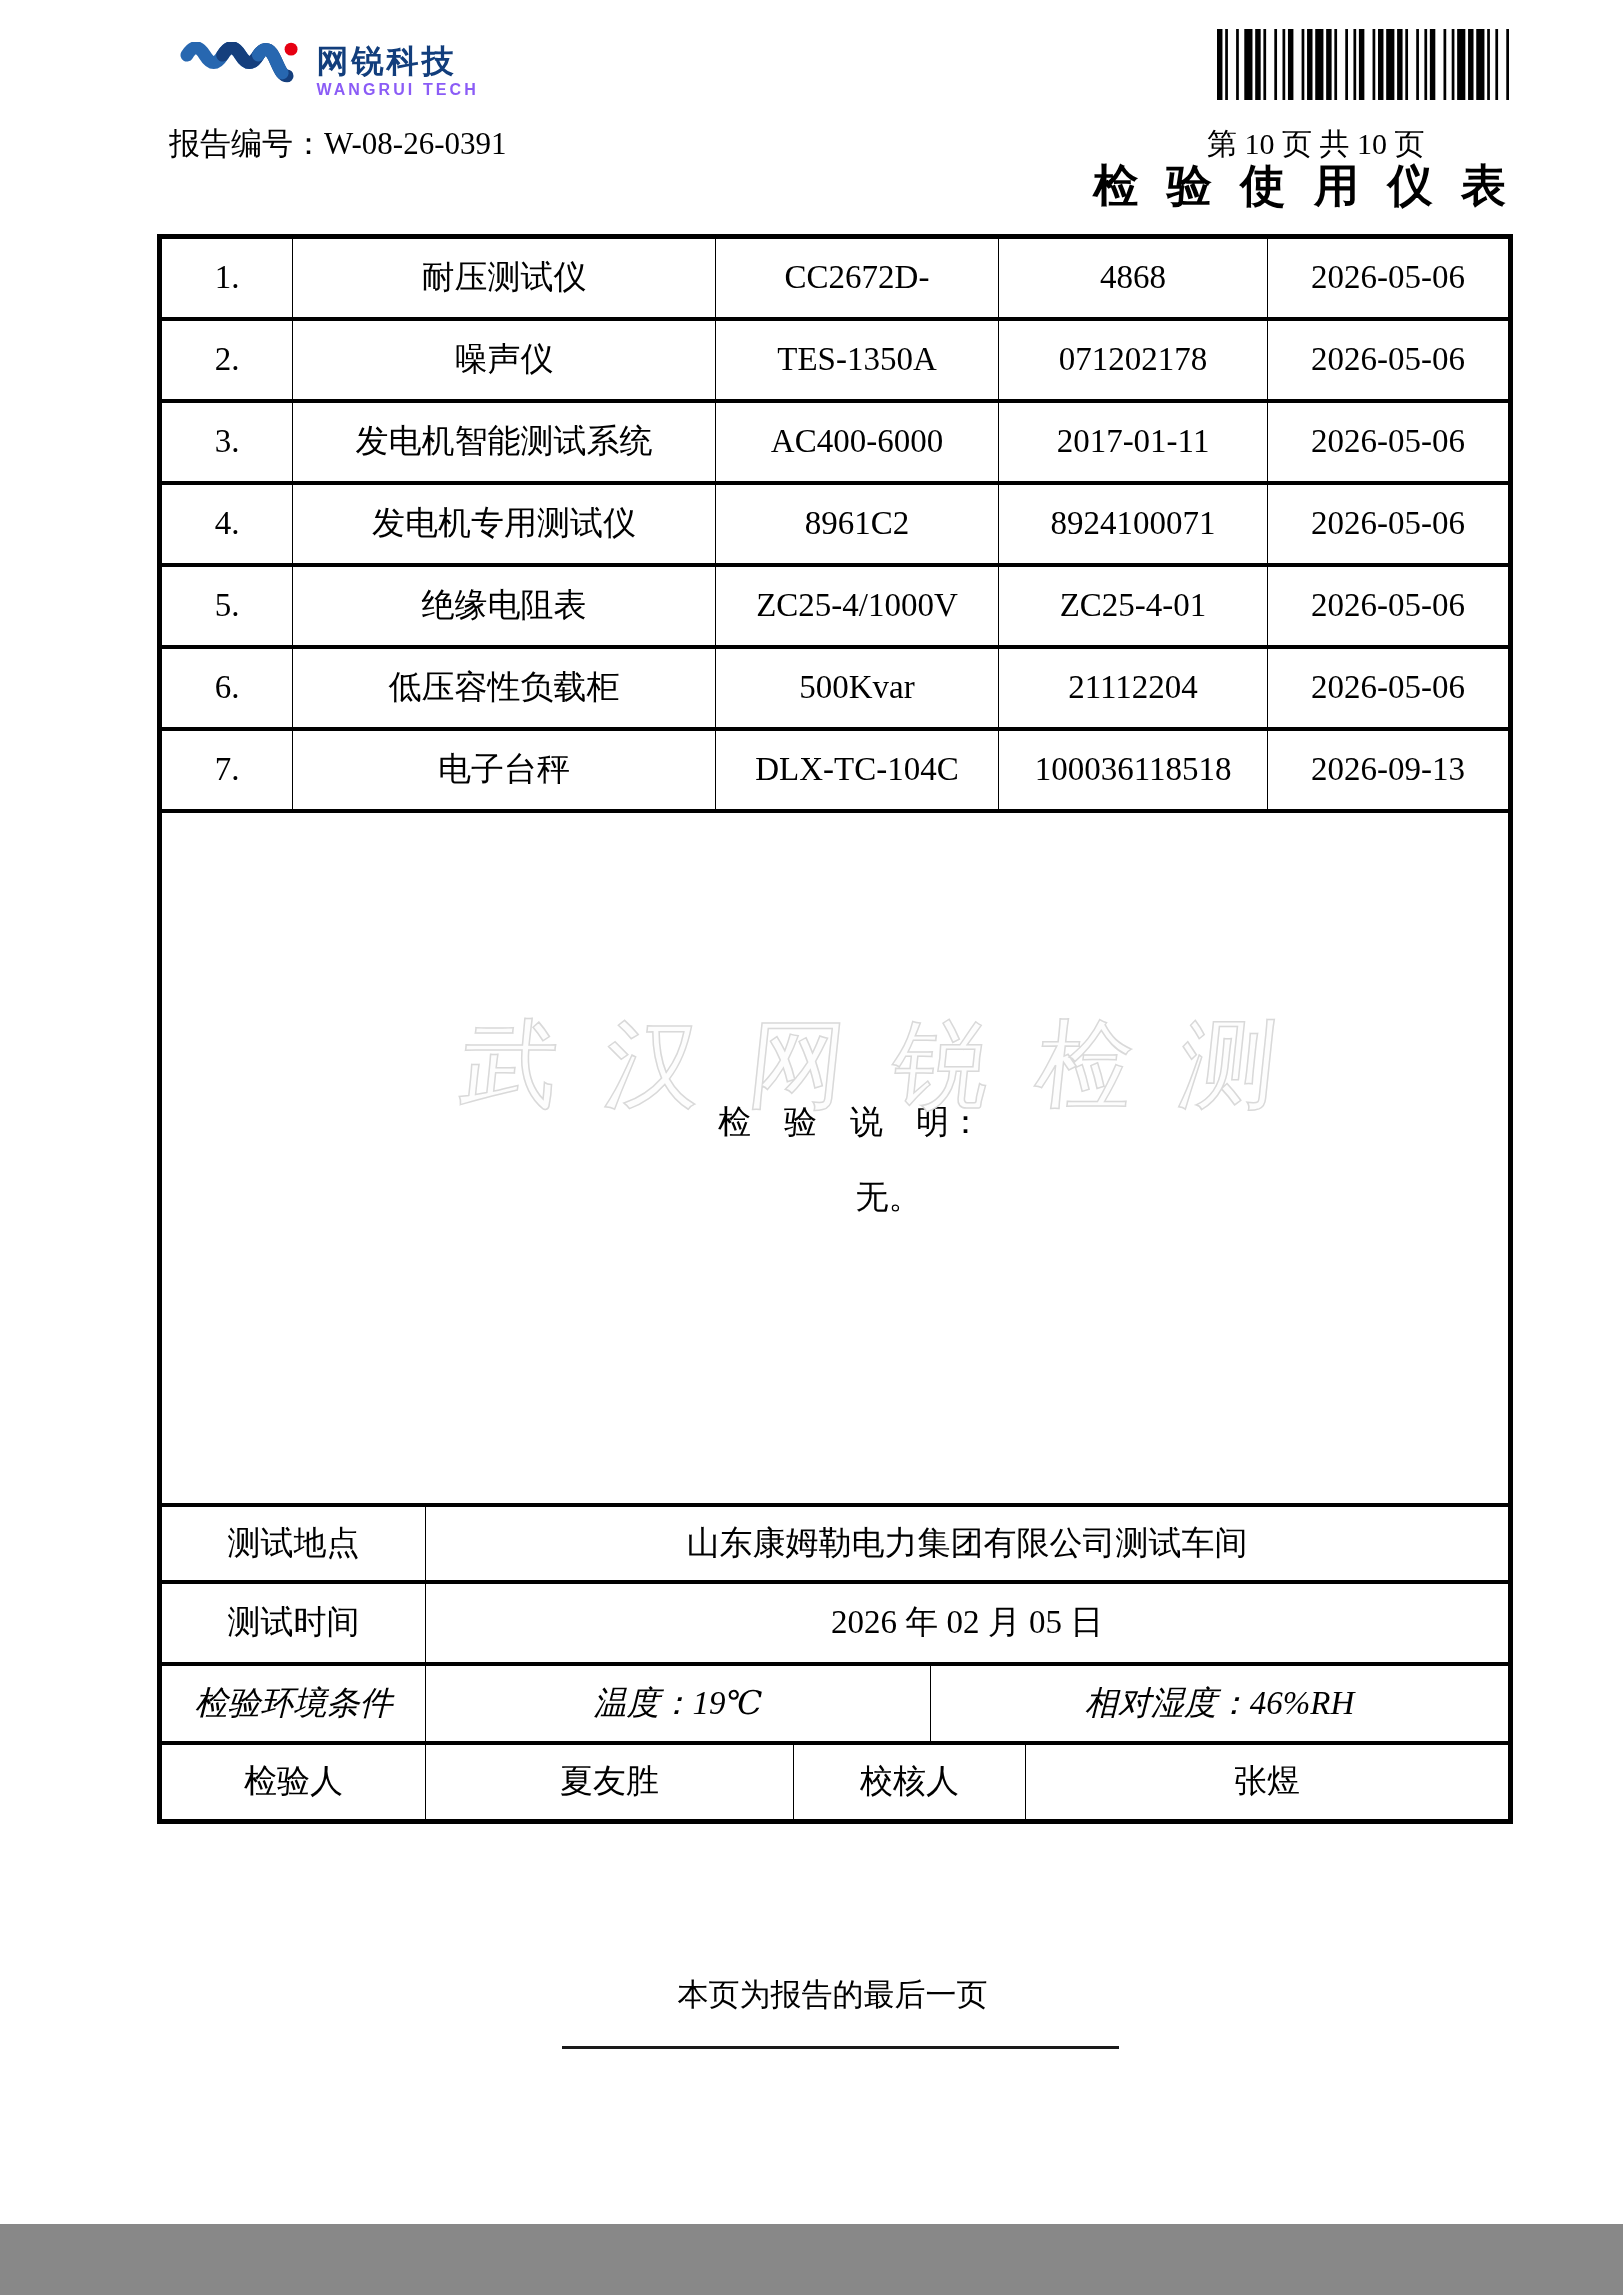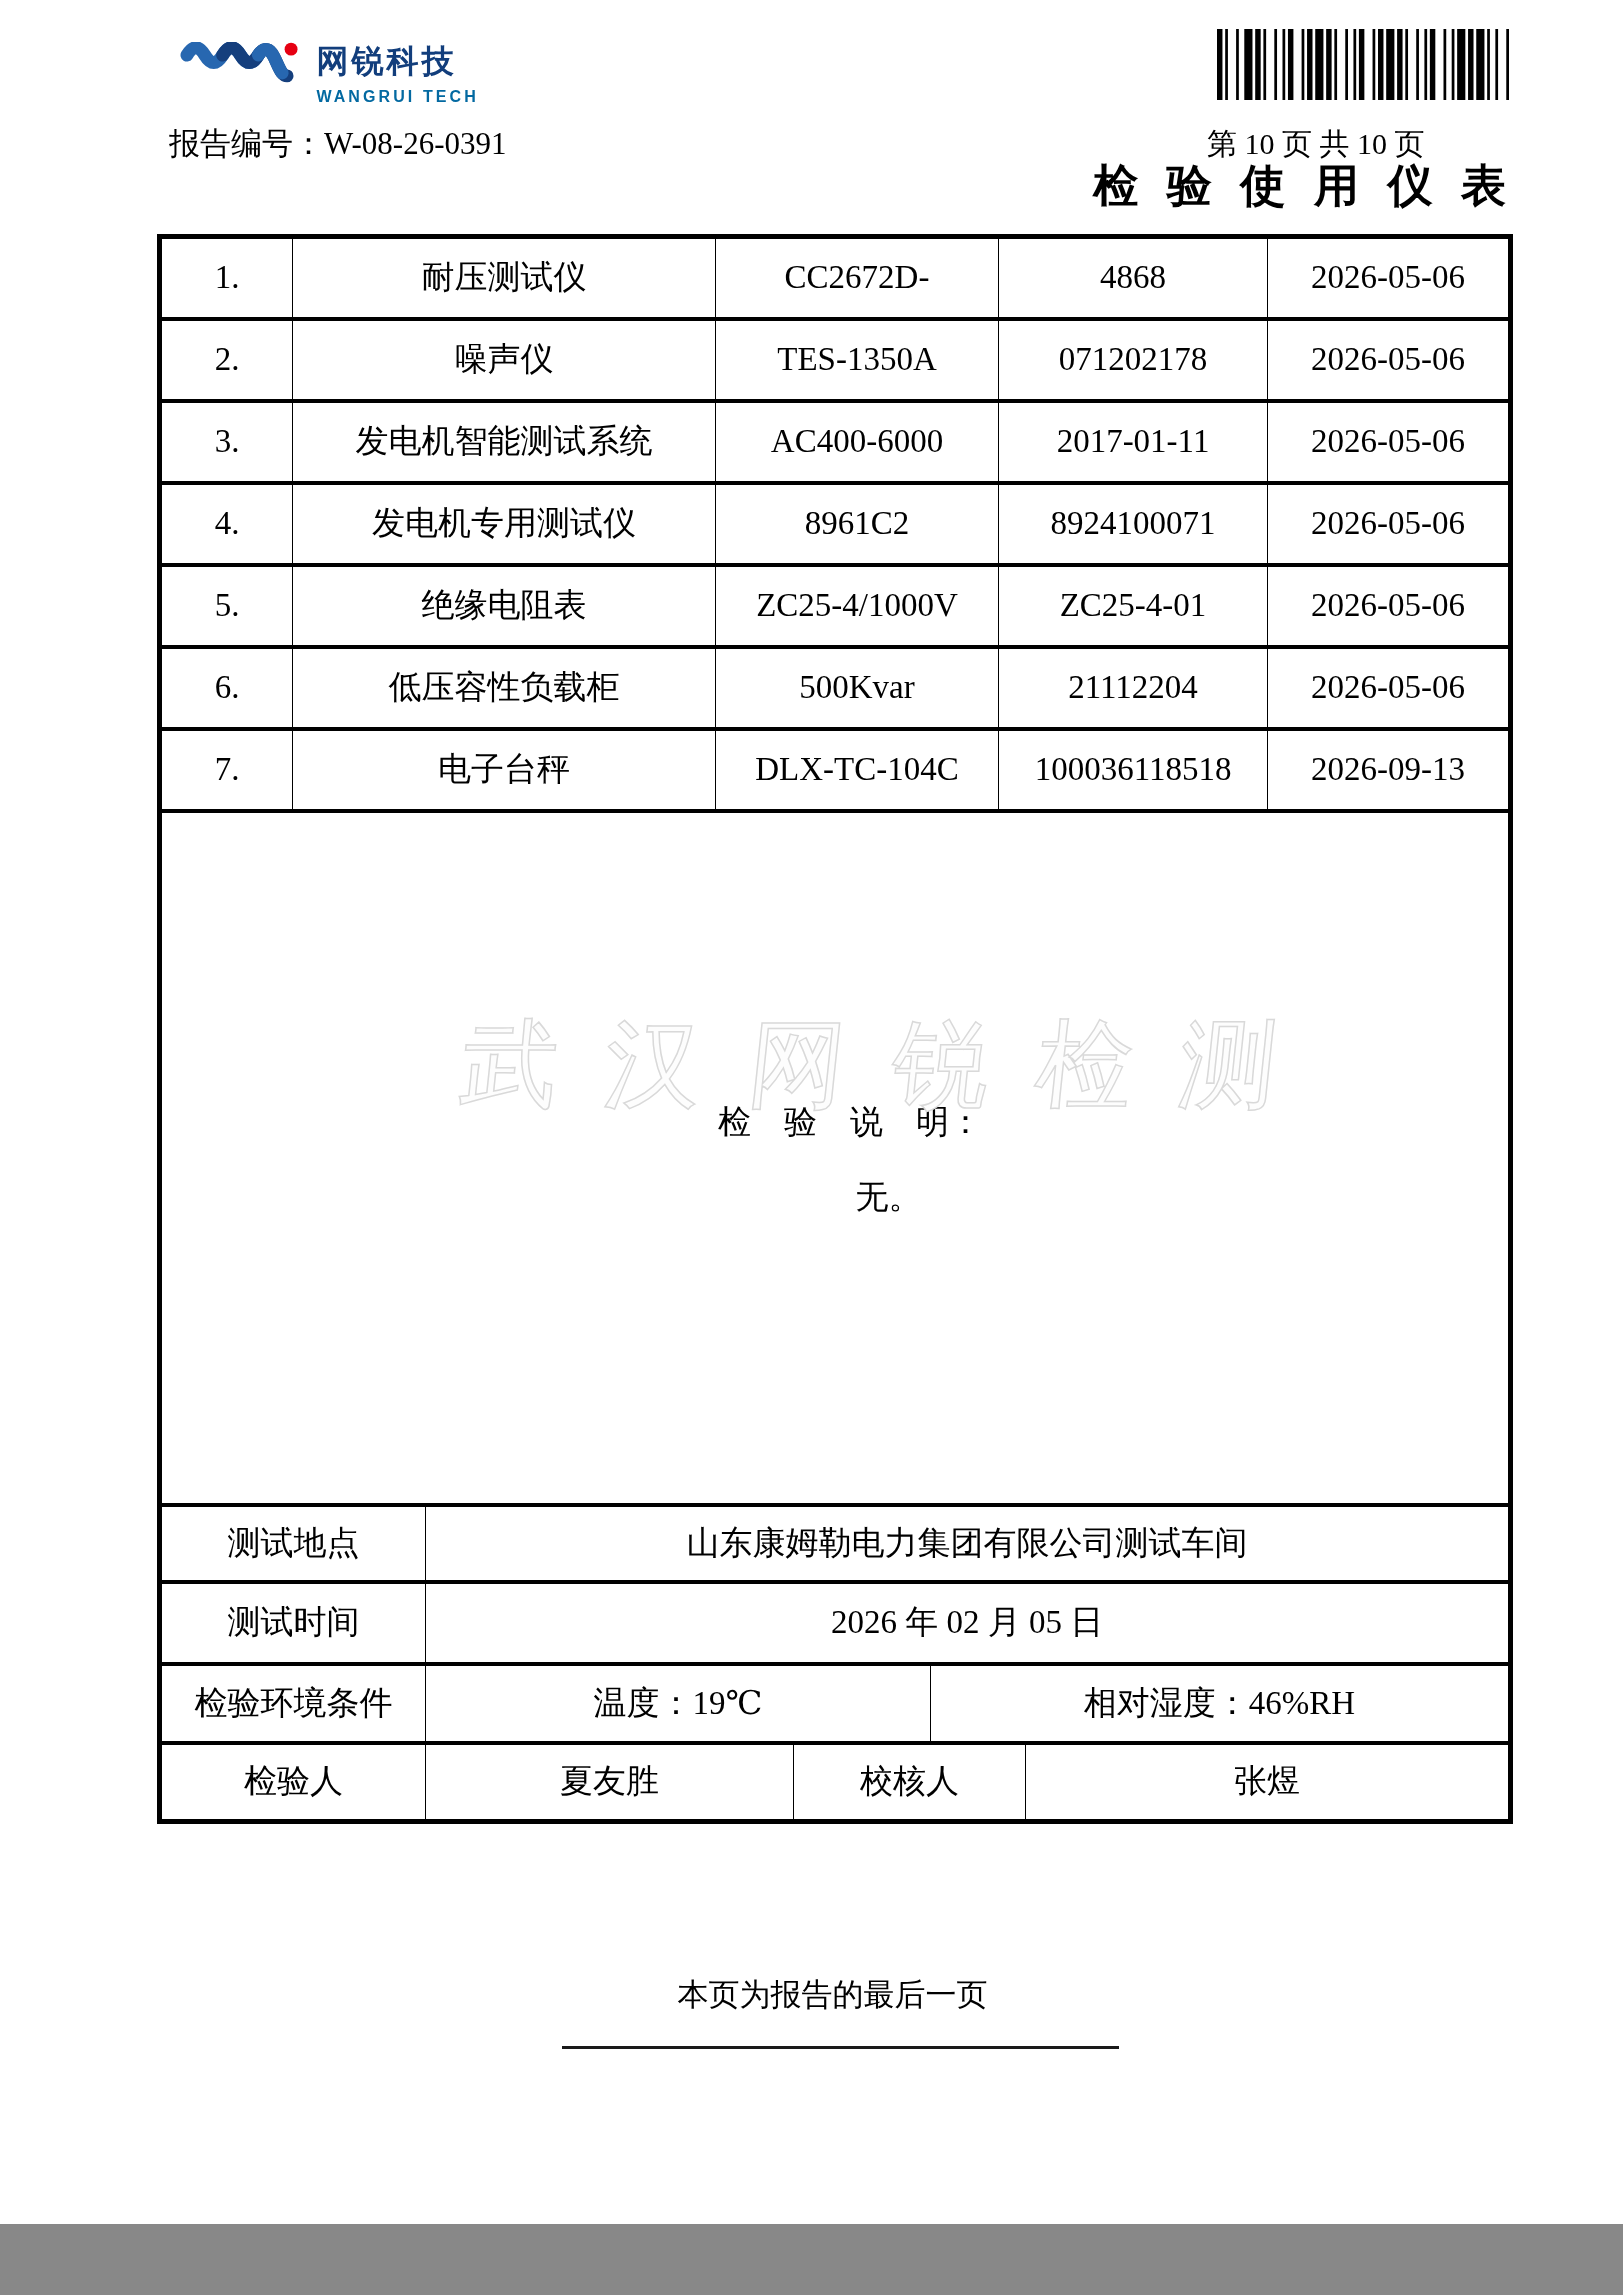--- a/index.html
+++ b/index.html
@@ -12,21 +12,21 @@
     color:#000;
     overflow:hidden;
   }
 
   
   .logo { position:absolute; left:180px; top:42px; display:flex; align-items:flex-start; }
   .logo-mark { width:119px; height:50px; }
   .logo-text { margin-left:17.4px; margin-top:3.1px; }
   .logo-cn { font-size:32px; font-weight:bold; color:#123e7c; letter-spacing:3.1px; line-height:1.05;
              font-family:"Liberation Sans","DejaVu Sans",sans-serif; }
-  .logo-en { font-size:16px; font-weight:bold; color:#0369a1; letter-spacing:3.1px; margin-top:9px;
+  .logo-en { font-size:16px; font-weight:bold; color:#8b5cf6; letter-spacing:3.1px; margin-top:2px;
              font-family:"Liberation Sans","DejaVu Sans",sans-serif; }
 
   .barcode { position:absolute; left:1217px; top:29px; width:292px; height:71px; }
 
   .report-line { position:absolute; left:169px; top:123px; font-size:31px; }
   .page-indicator { position:absolute; left:1207px; top:124px; font-size:30px; }
 
   .doc-title {
     position:absolute; left:157px; top:156px; width:1351px;
     text-align:right; font-size:45px; font-weight:bold;
@@ -46,21 +46,21 @@
     border-bottom:4.1px solid #000;
     text-align:center; vertical-align:middle;
     overflow:hidden;
     padding:0;
   }
   tr.h-row    { height:77px; }
   tr.data-row { height:82px; }
   tr.note-row { height:694px; }
   tr.b-row1   { height:77px; }
   tr.b-row2   { height:82px; }
-  tr.b-row3   { height:79px; }
+  tr.b-row3   { height:79px;font-style:italic; }
   tr.b-row4   { height:79px; }
 
   td.note-cell { text-align:left; vertical-align:top; position:relative; }
   .note-label { margin:5px 0 0 30px; font-size:33px; }
   .note-content { margin:30px 0 0 107px; font-size:33px; }
 
   .watermark {
     position:absolute; left:299px; top:188px;
     font-size:97px; word-spacing:22.5px;
     color:#fdfdfd;

